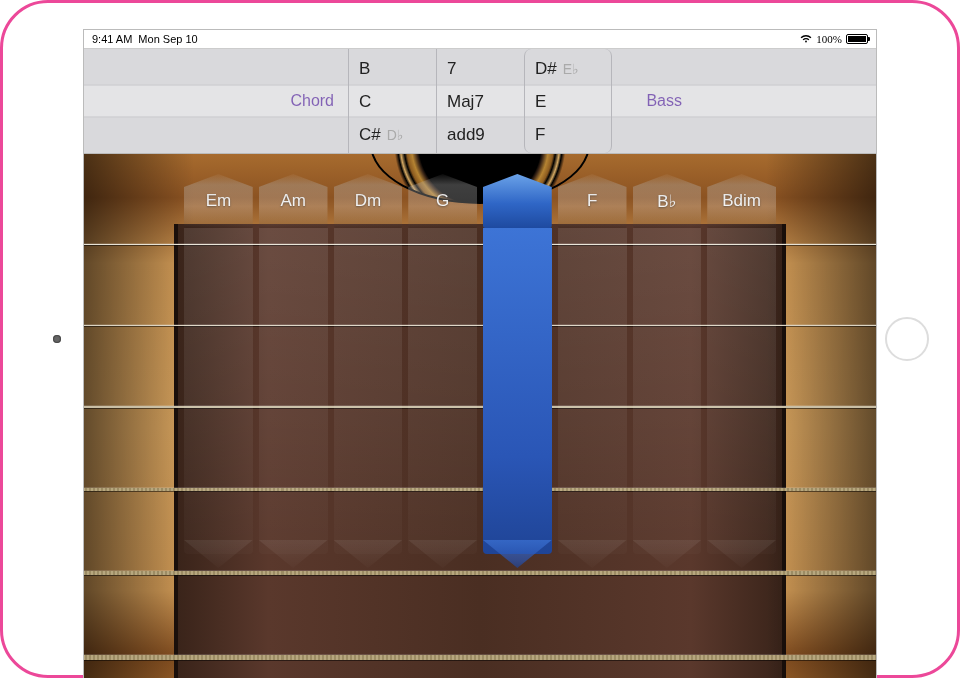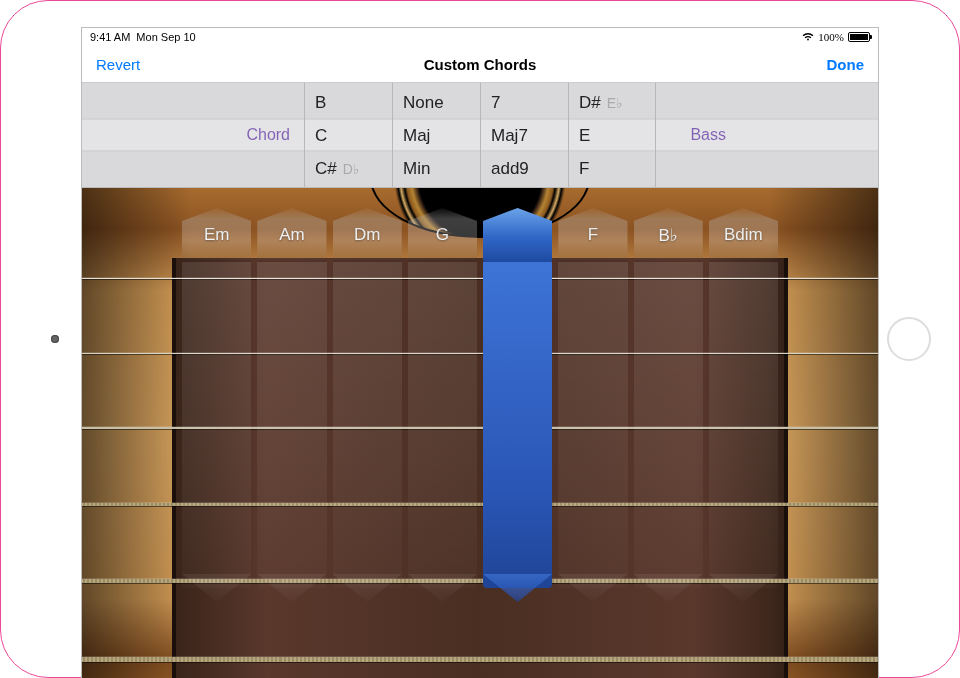--- a/index.html
+++ b/index.html
@@ -2,21 +2,21 @@
 <html><head>
 <meta charset="utf-8">
 <style>
   * { box-sizing: border-box; margin: 0; padding: 0; }
   html, body { width: 960px; height: 678px; font-family: -apple-system, "Helvetica Neue", Arial, sans-serif; }
   body { background: #fff; position: relative; }
 
   
   .ipad {
     position: absolute; left: 0; top: 0; width: 960px; height: 678px;
-    background: #fff; border-radius: 48px; border: 1px solid #ec4899;
+    background: #fff; border-radius: 48px; border: 3px solid #ec4899;
   }
   .camera {
     position: absolute; left: 50px; top: 50%; width: 8px; height: 8px;
     background: #666; border-radius: 50%; transform: translateY(-50%);
     box-shadow: inset 0 0 2px #000;
   }
   .home-button {
     position: absolute; right: 28px; top: 50%; width: 44px; height: 44px;
     border: 2px solid #ddd; border-radius: 50%; transform: translateY(-50%);
     background: #fff;
@@ -56,21 +56,21 @@
     border-top: 1px solid #ccc; border-bottom: 1px solid #bbb;
     position: relative;
   }
   .picker-label { color: #4c1d95; font-size: 16px; width: 70px; text-align: right; padding-right: 14px; }
   .picker-cols { display: flex; align-items: stretch; height: 100%; }
   .picker-col {
     width: 88px; height: 100%; border-left: 1px solid #b6b6bb;
     display: flex; flex-direction: column; justify-content: center;
     padding: 0 10px; position: relative; cursor: pointer;
   }
-  .picker-col:last-of-type { border-right: 1px solid #b6b6bb; }
+  .picker-col:last-of-type { border-right: 1px solid #b6b6bb; border-radius: 7px; }
   .picker-opt { height: 33px; line-height: 33px; font-size: 17px; color: #222; white-space: nowrap; }
   .picker-opt .enh { color: #aaa; font-size: 14px; margin-left: 6px; }
   .picker-selband {
     position: absolute; left: 0; right: 0; top: 50%; transform: translateY(-50%);
     height: 33px; background: rgba(255,255,255,0.3);
     border-top: 1px solid #c5c5ca; border-bottom: 1px solid #c5c5ca;
     pointer-events: none;
   }
 
   
@@ -189,41 +189,31 @@
         <svg class="wifi-icon" viewBox="0 0 16 12">
           <path d="M8 10.5a1.2 1.2 0 100-2.4 1.2 1.2 0 000 2.4zM3.5 6.5a6.4 6.4 0 019 0l-1.3 1.3a4.6 4.6 0 00-6.4 0L3.5 6.5zM.8 3.8a10.2 10.2 0 0114.4 0l-1.3 1.3a8.4 8.4 0 00-11.8 0L.8 3.8z" fill="#000"></path>
         </svg>
         <span>100%</span>
         <span class="battery-icon">
             <span class="battery-fill"></span>
           </span>
       </div>
     </div>
 
-    <div class="nav">
-      <span class="nav-left">Revert</span>
-      <span class="nav-title">Custom Chords</span>
-      <span class="nav-right">Done</span>
-    </div>
 
     <div class="picker-area">
       <div class="picker-selband"></div>
       <span class="picker-label">Chord</span>
       <div class="picker-cols">
         <div class="picker-col">
           <div class="picker-opt"><span>B</span><span class="enh"></span></div>
           <div class="picker-opt"><span>C</span><span class="enh"></span></div>
           <div class="picker-opt"><span>C#</span><span class="enh">D♭</span></div>
         </div>
         <div class="picker-col">
-          <div class="picker-opt"><span>None</span></div>
-          <div class="picker-opt"><span>Maj</span></div>
-          <div class="picker-opt"><span>Min</span></div>
-        </div>
-        <div class="picker-col">
           <div class="picker-opt"><span>7</span></div>
           <div class="picker-opt"><span>Maj7</span></div>
           <div class="picker-opt"><span>add9</span></div>
         </div>
         <div class="picker-col">
           <div class="picker-opt"><span>D#</span><span class="enh">E♭</span></div>
           <div class="picker-opt"><span>E</span></div>
           <div class="picker-opt"><span>F</span></div>
         </div>
       </div>

